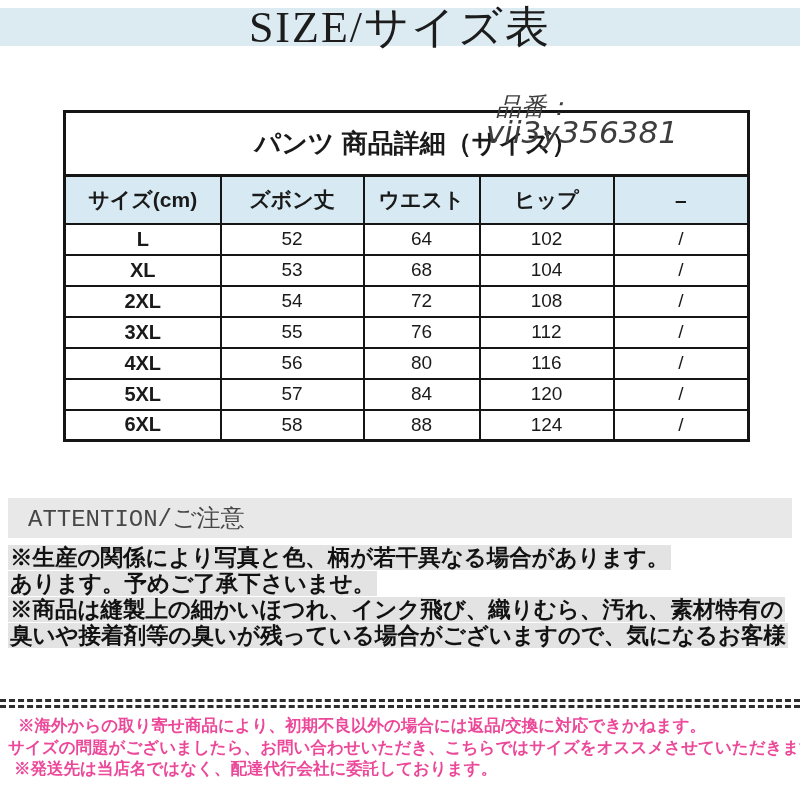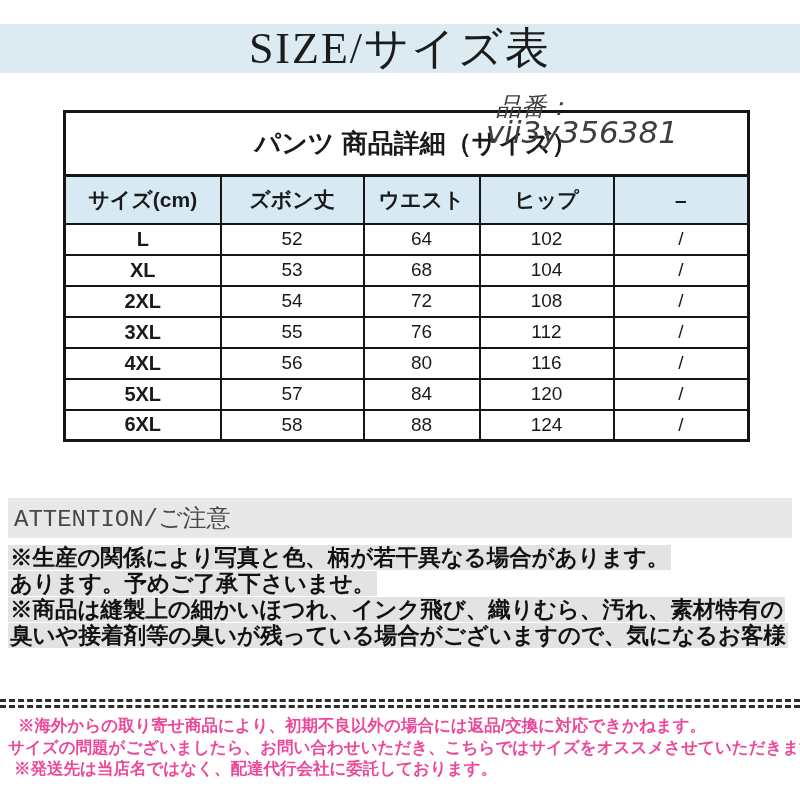--- a/index.html
+++ b/index.html
@@ -5,21 +5,21 @@
   * { margin:0; padding:0; box-sizing:border-box; }
   html,body { width:800px; height:800px; }
   body {
     position:relative; overflow:hidden; background:#ffffff;
     font-family:"Liberation Sans", sans-serif; color:#1a1a1a;
   }
   .page { position:absolute; left:0; top:0; width:800px; height:800px; background:#fff; }
 
   
   .title-band {
-    position:absolute; left:0; top:24px; width:800px; height:49px;
+    position:absolute; left:0; top:8px; width:800px; height:38px;
     background:#dcebf2; display:flex; align-items:center; justify-content:center;
   }
   .title-band .t {
     font-family:"Liberation Serif", serif; font-size:44px; color:#1c1c1c; letter-spacing:2px;
     white-space:nowrap;
   }
 
   
   .hinban-label {
     position:absolute; left:496px; top:90px; z-index:6;
@@ -47,21 +47,21 @@
   tr.row-data td { height:31px; font-size:19px; }
   tr.row-data td.size-label { font-weight:bold; font-size:20px; }
 
   
   .attention-band {
     position:absolute; left:8px; top:498px; width:784px; height:40px;
     background:#e8e8e8; display:flex; align-items:center;
   }
   .attention-band .t {
     font-family:"Liberation Mono", monospace; font-size:24px; color:#474747;
-    padding-left:6px; white-space:nowrap;
+    padding-left:20px; white-space:nowrap;
   }
 
   
   .notes { position:absolute; left:8px; top:545px; width:790px; z-index:1; }
   .notes .line {
     font-size:22.5px; line-height:26px; font-weight:600; color:#121212; white-space:nowrap;
   }
   .notes .hl { background:#e3e3e3; padding:0 2px; }
 
   

